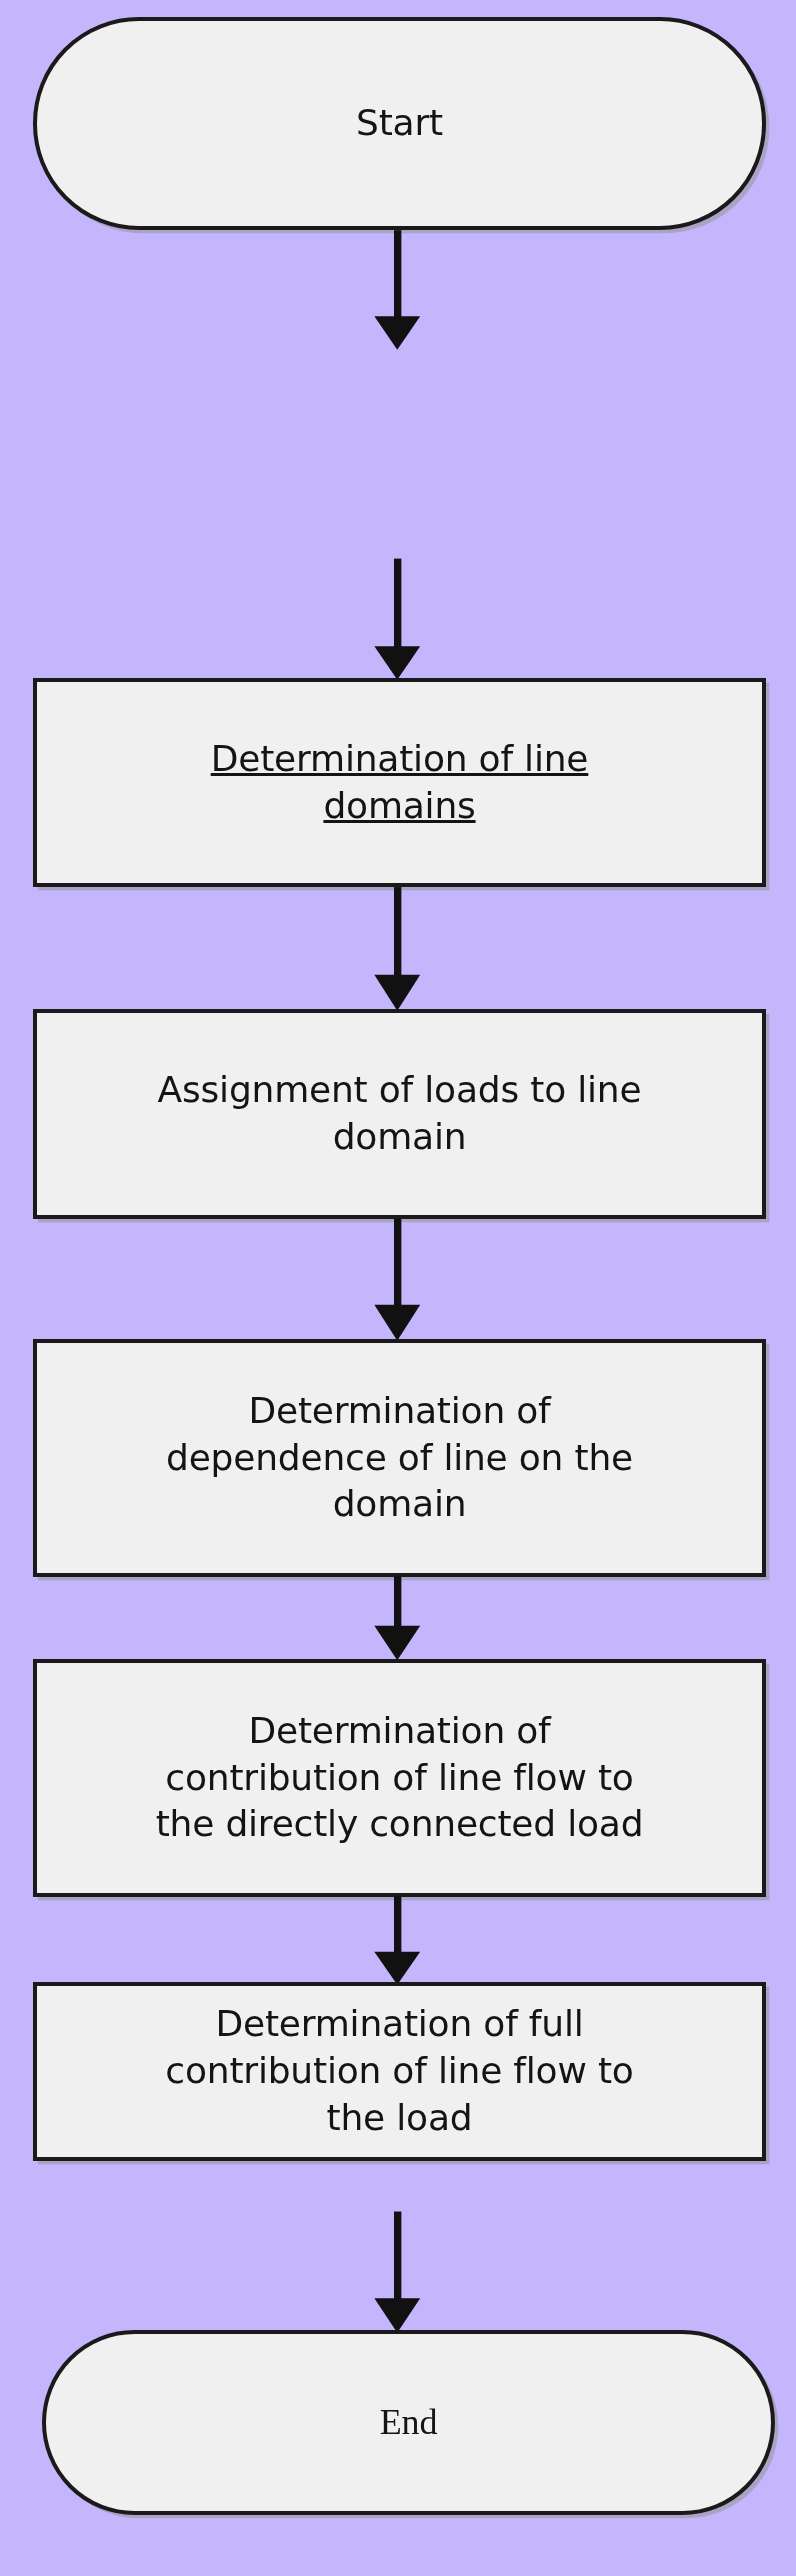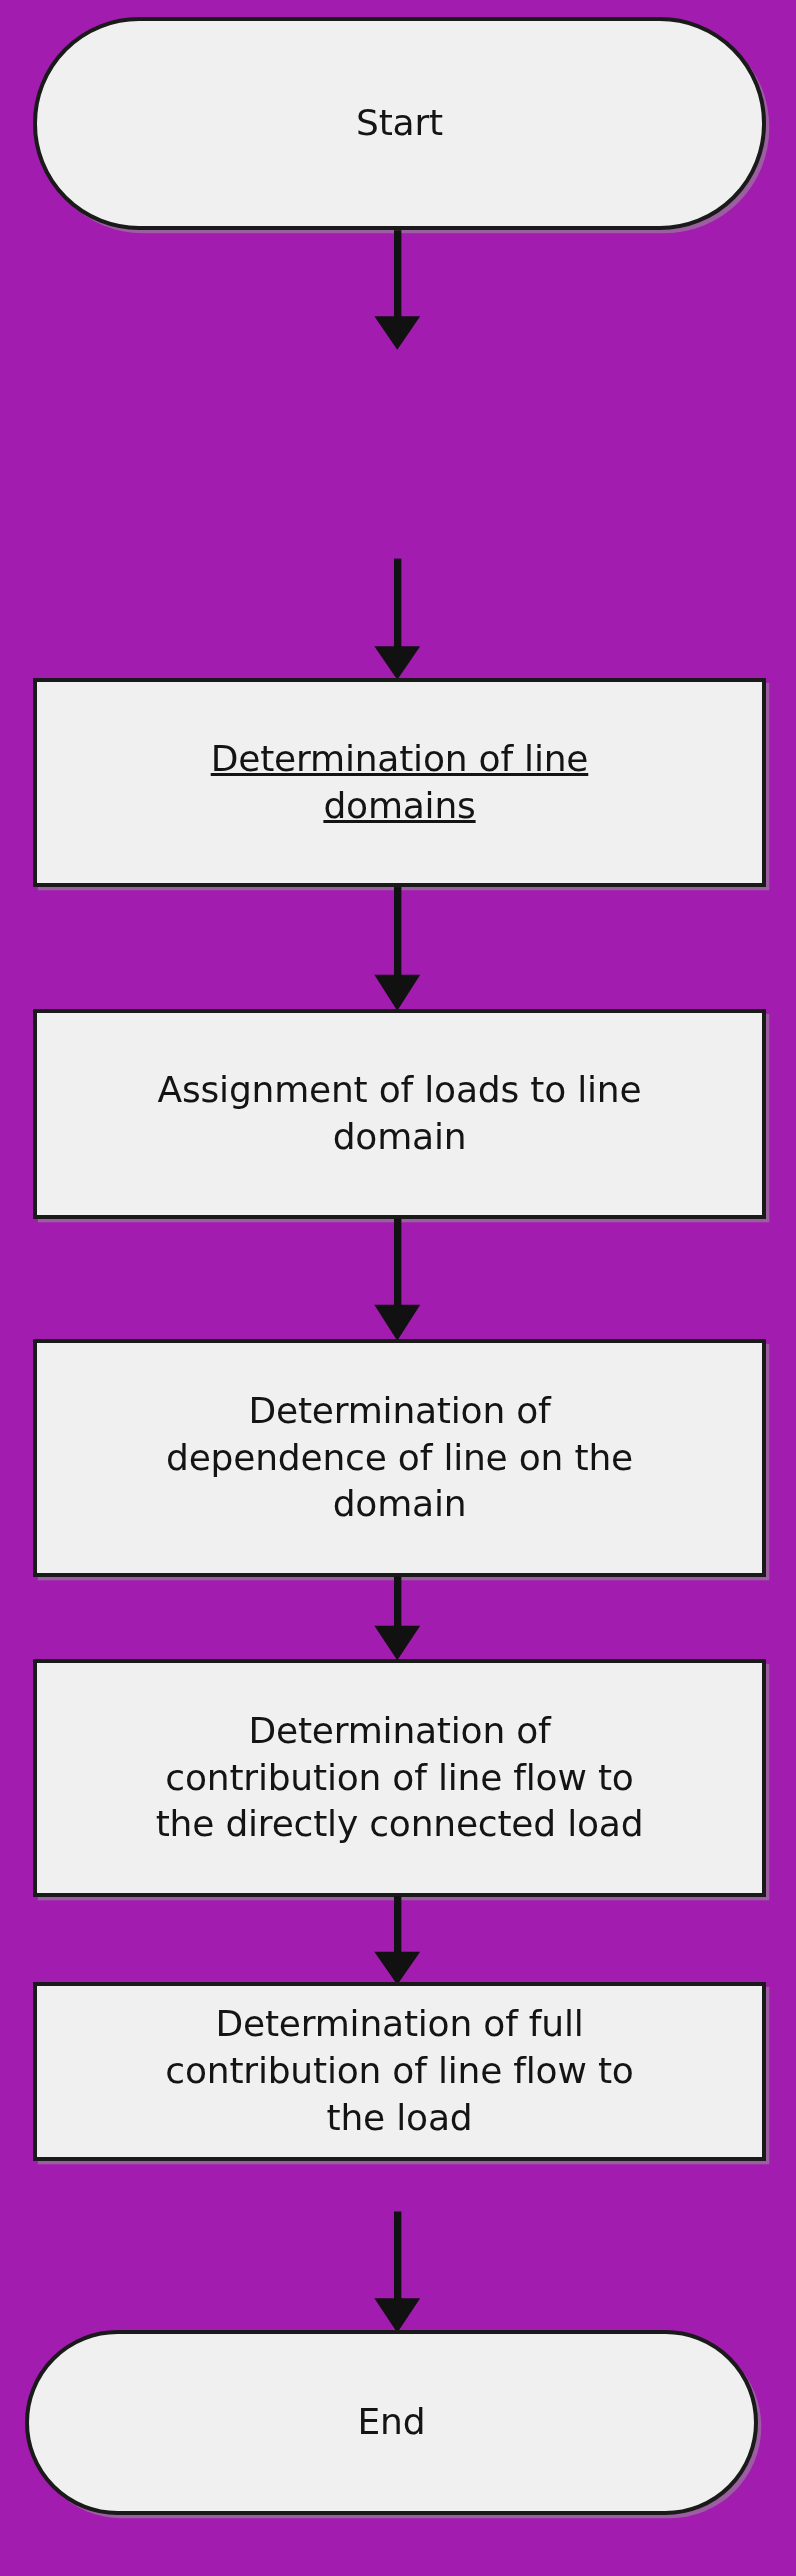--- a/index.html
+++ b/index.html
@@ -7,21 +7,21 @@
     padding: 0;
     background: #ffffff;
   }
   body {
     font-family: "DejaVu Sans", sans-serif;
   }
   #canvas {
     position: relative;
     width: 797px;
     height: 2576px;
-    background: #a21caf;
+    background: #c4b5fd;
     overflow: hidden;
   }
 
   
   .node {
     position: absolute;
     box-sizing: border-box;
     background: #f0f0f0;
     border: 4.1px solid #1a1a1a;
     display: flex;
@@ -132,18 +132,18 @@
     <span class="label">Determination of full
 contribution of line flow to
 the load</span>
   </div>
 
   <svg class="connector" width="797" height="2576" viewBox="0 0 973 3145" style="pointer-events:none;">
     <rect class="conn-stem" x="481" y="2700" width="9" height="110"></rect>
     <polygon class="conn-head" points="457,2806 513,2806 485,2848"></polygon>
   </svg>
 
-  <div class="node terminal" style="left:25px; top:2330px; width:733px; height:185px;">
+  <div class="node terminal" style="left:42px; top:2330px; width:733px; height:185px;font-family:Liberation Serif, serif;">
     <span class="label">End</span>
   </div>
 
 </div>
 
 
 </body></html>

